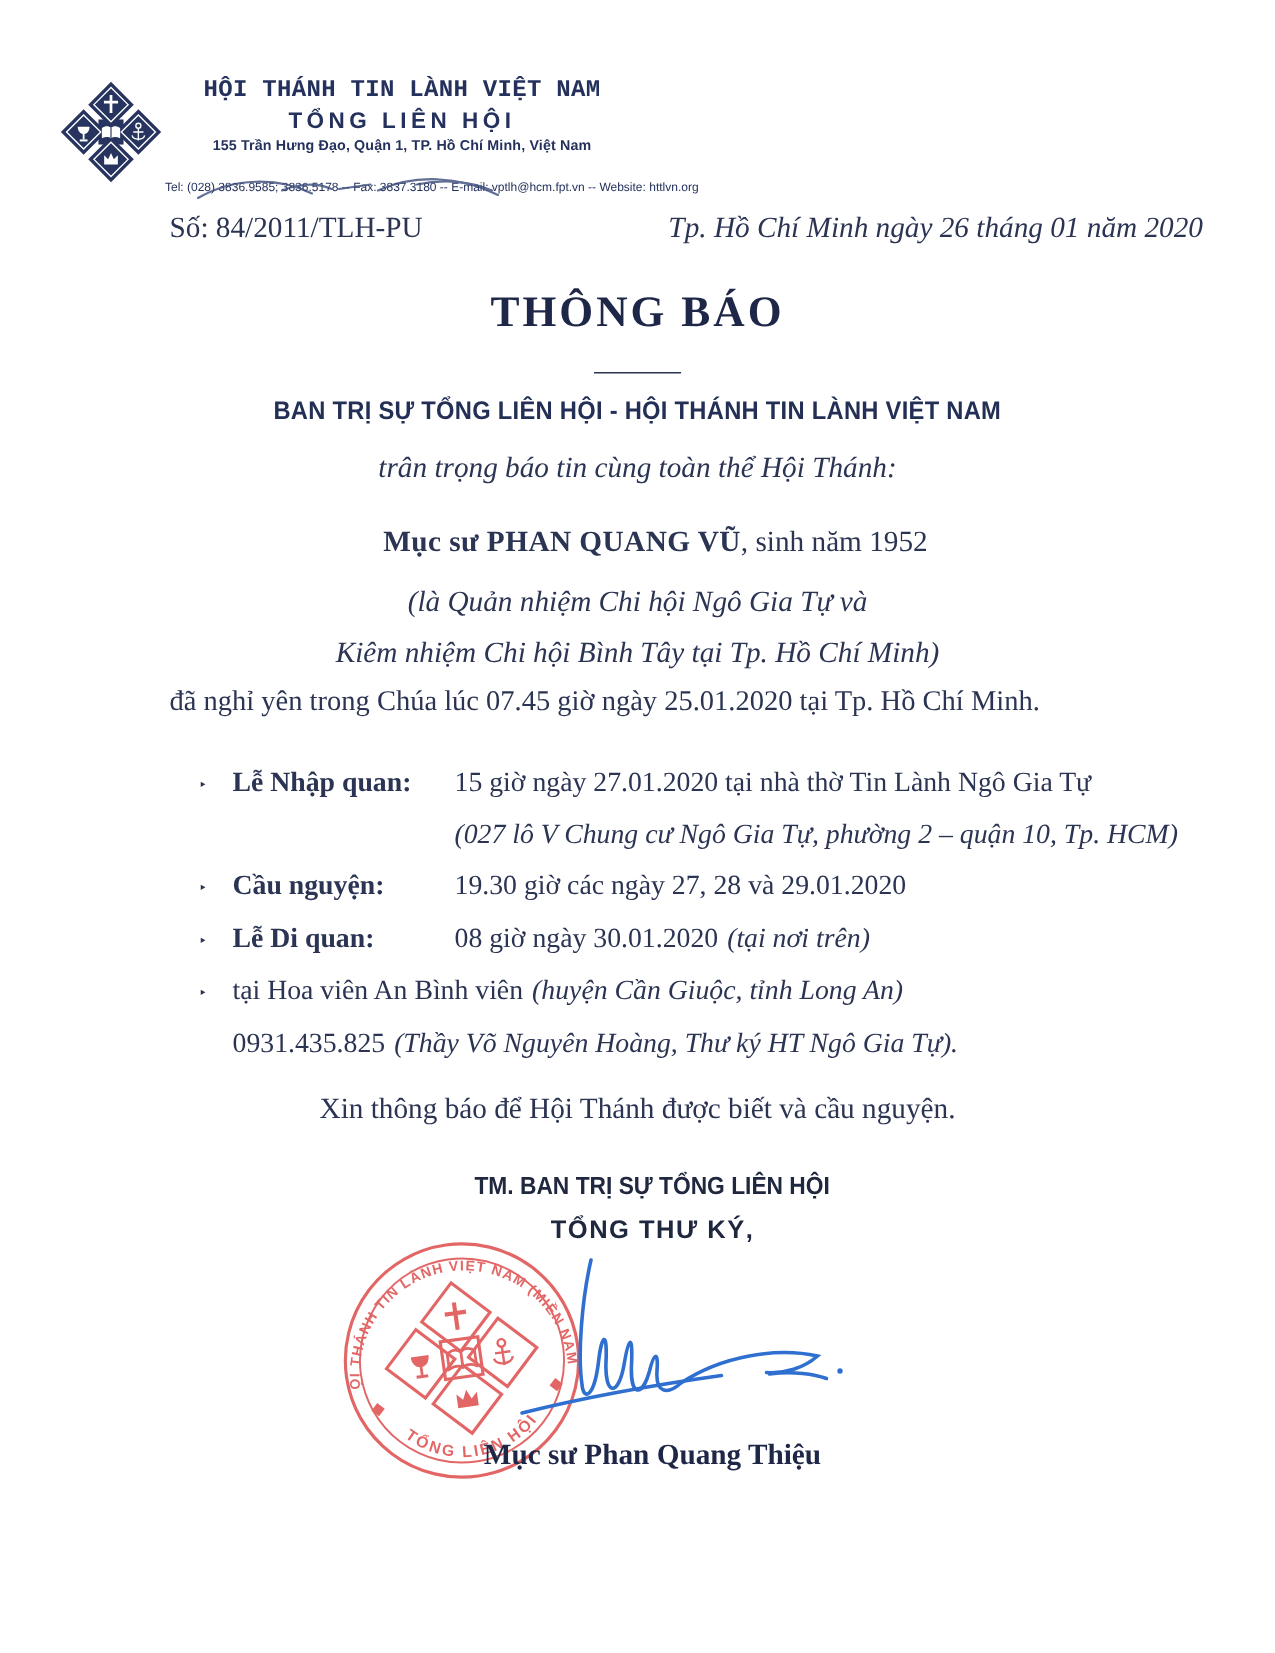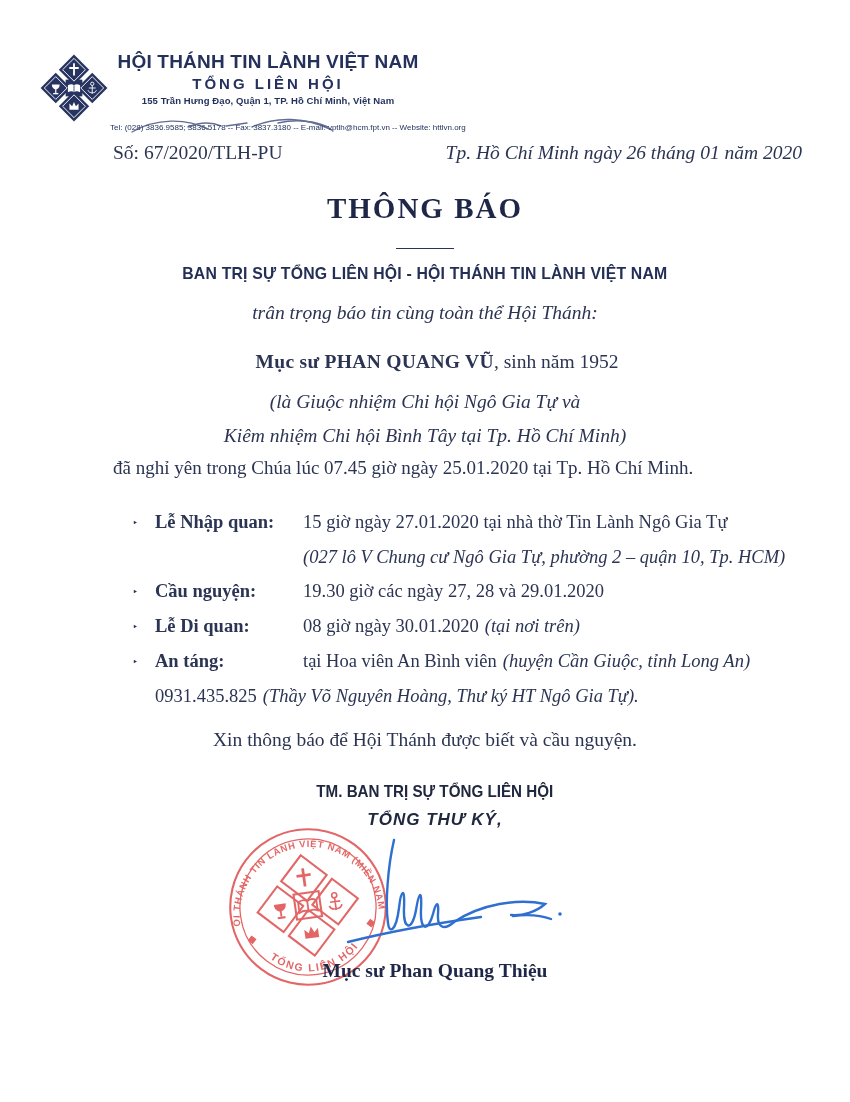--- a/index.html
+++ b/index.html
@@ -3,21 +3,21 @@
 <meta charset="utf-8">
 <style>
   html,body{margin:0;padding:0;background:#ffffff;}
   .page{
     position:relative;width:850px;height:1102px;background:#ffffff;
     font-family:"Liberation Serif",serif;color:#2b3453;overflow:hidden;
   }
   
   .logo{position:absolute;left:36px;top:50px;width:76px;height:76px;}
   .hdr-text{position:absolute;left:110px;top:52px;width:316px;text-align:center;color:#24315c;}
-  .org-name{font-family:Liberation Sans, sans-serif;font-weight:bold;font-size:19px;letter-spacing:.2px;line-height:1.1;}
+  .org-name{font-family:Liberation Mono, monospace;font-weight:bold;font-size:16px;letter-spacing:.2px;line-height:1.1;}
   .org-sub{font-family:"Liberation Sans",sans-serif;font-weight:bold;font-size:15px;letter-spacing:3px;margin-top:2px;}
   .org-addr{font-family:"Liberation Sans",sans-serif;font-weight:bold;font-size:9.5px;margin-top:3px;letter-spacing:.1px;}
   .org-contact{font-family:"Liberation Sans",sans-serif;font-size:8px;margin-top:17px;white-space:nowrap;}
   .flourish{position:absolute;left:128px;top:114px;width:210px;height:26px;}
   
   .meta{position:absolute;left:113px;right:48px;top:142px;display:flex;justify-content:space-between;font-size:19.5px;}
   .meta .date{font-style:italic;}
   
   .doc-title{position:absolute;left:0;right:0;top:192px;text-align:center;
     font-size:29px;font-weight:bold;letter-spacing:2px;color:#1e2747;}
@@ -41,21 +41,21 @@
   .srow .val{white-space:nowrap;}
   .vnote{font-style:italic;margin-left:6px;}
   .subnote{font-style:italic;}
   
   .closing{position:absolute;left:0;right:0;top:729px;text-align:center;font-size:19.5px;}
   .sign-block{position:absolute;left:235px;top:782px;width:400px;height:215px;}
   .sig-org{text-align:center;}
   .sig-org span{display:inline-block;transform:scaleX(.92);font-family:"Liberation Sans",sans-serif;
     font-weight:bold;font-size:16.5px;color:#20283f;}
   .sig-title{text-align:center;margin-top:9px;font-family:"Liberation Sans",sans-serif;
-    font-weight:bold;font-size:17px;letter-spacing:1px;color:#20283f;font-style:italic;}
+    font-weight:bold;font-size:17px;letter-spacing:1px;color:#20283f;}
   .seal{position:absolute;left:-8px;top:44px;width:162px;height:162px;opacity:.88;}
   .handsig{position:absolute;left:98px;top:46px;width:244px;height:124px;}
   .signer{position:absolute;left:0;top:178px;width:100%;text-align:center;font-weight:bold;font-size:19.5px;color:#1e2747;}
   
   .navy-fill{fill:#26345f;}
   .navy-stroke{stroke:#26345f;fill:none;}
   .white-stroke{stroke:#ffffff;fill:none;stroke-width:1.2;}
   .white-fill{fill:#ffffff;}
   .seal-stroke{stroke:#e05252;fill:none;}
   .seal-fill{fill:#e05252;}
@@ -105,36 +105,36 @@
     <g stroke="#3a4a7a" stroke-width="1.4" fill="none" opacity=".8" stroke-linecap="round">
       <path d="M4,18 C28,4 58,4 80,15"></path>
       <path d="M60,13 C72,8 84,8 93,12"></path>
       <path d="M98,12 L119,9"></path>
       <path d="M124,13 C148,2 178,3 204,16"></path>
       <path d="M150,9 C168,5 186,7 200,13"></path>
     </g>
   </svg>
 
   <div class="meta">
-    <span>Số: 67/2020/TLH-PU</span>
+    <span>Số: 84/2011/TLH-PU</span>
     <span class="date">Tp. Hồ Chí Minh ngày 26 tháng 01 năm 2020</span>
   </div>
 
   <div class="doc-title">THÔNG BÁO</div>
   <div class="rule"></div>
 
   <div class="issuer">
     <span>BAN TRỊ SỰ TỔNG LIÊN HỘI - HỘI THÁNH TIN LÀNH VIỆT NAM</span>
   </div>
   <div class="intro">trân trọng báo tin cùng toàn thể Hội Thánh:</div>
 
   <div class="name-line">
     <b>Mục sư </b><b>PHAN QUANG VŨ</b><span>, sinh năm 1952</span>
   </div>
-  <div class="role1">(là Giuộc nhiệm Chi hội Ngô Gia Tự và</div>
+  <div class="role1">(là Quản nhiệm Chi hội Ngô Gia Tự và</div>
   <div class="role2">Kiêm nhiệm Chi hội Bình Tây tại Tp. Hồ Chí Minh)</div>
   <div class="death">đã nghỉ yên trong Chúa lúc 07.45 giờ ngày 25.01.2020 tại Tp. Hồ Chí Minh.</div>
 
   <div class="sched">
     <div class="srow">
       <span class="bullet">‣</span>
       <span class="lbl">Lễ Nhập quan:</span>
       <span class="val">15 giờ ngày 27.01.2020 tại nhà thờ Tin Lành Ngô Gia Tự</span>
     </div>
     <div class="srow">
@@ -147,21 +147,20 @@
       <span class="lbl">Cầu nguyện:</span>
       <span class="val">19.30 giờ các ngày 27, 28 và 29.01.2020</span>
     </div>
     <div class="srow">
       <span class="bullet">‣</span>
       <span class="lbl">Lễ Di quan:</span>
       <span class="val"><span>08 giờ ngày 30.01.2020</span><span class="vnote">(tại nơi trên)</span></span>
     </div>
     <div class="srow">
       <span class="bullet">‣</span>
-      <span class="lbl">An táng:</span>
       <span class="val"><span>tại Hoa viên An Bình viên</span><span class="vnote">(huyện Cần Giuộc, tỉnh Long An)</span></span>
     </div>
     <div class="srow">
       <span></span>
       <span class="val"><span>0931.435.825</span><span class="vnote">(Thầy Võ Nguyên Hoàng, Thư ký HT Ngô Gia Tự).</span></span>
     </div>
   </div>
 
   <div class="closing">Xin thông báo để Hội Thánh được biết và cầu nguyện.</div>
 

